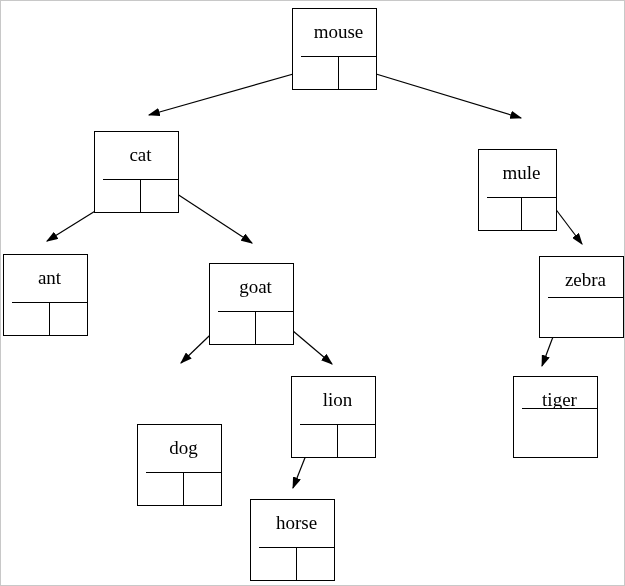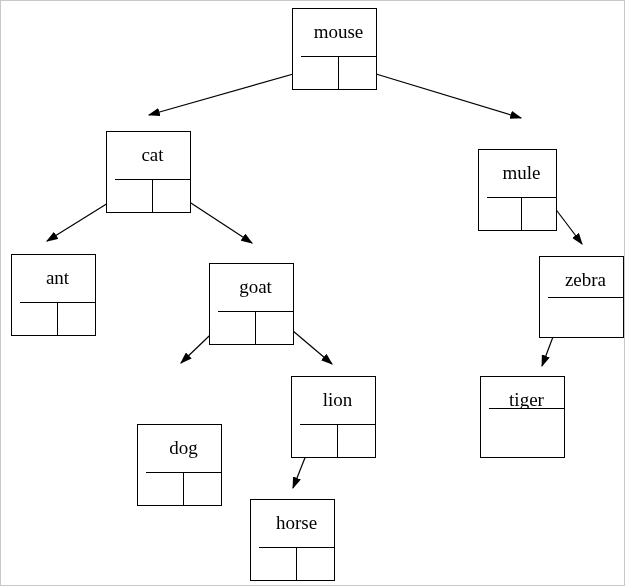--- a/index.html
+++ b/index.html
@@ -87,35 +87,35 @@
   </svg>
 
   <div id="nodes-group">
       <div class="node" style="left: 291px; top: 7px; width: 85px; height: 82px;">
         <div class="node-label">mouse</div>
         <div class="node-pointers">
           <div class="ptr-cell left"></div>
           <div class="ptr-cell right"></div>
         </div>
       </div>
-      <div class="node" style="left: 105px; top: 130px; width: 85px; height: 82px;">
+      <div class="node" style="left: 93px; top: 130px; width: 85px; height: 82px;">
         <div class="node-label">cat</div>
         <div class="node-pointers">
           <div class="ptr-cell left"></div>
           <div class="ptr-cell right"></div>
         </div>
       </div>
       <div class="node" style="left: 477px; top: 148px; width: 79px; height: 82px;">
         <div class="node-label">mule</div>
         <div class="node-pointers">
           <div class="ptr-cell left"></div>
           <div class="ptr-cell right"></div>
         </div>
       </div>
-      <div class="node" style="left: 10px; top: 253px; width: 85px; height: 82px;">
+      <div class="node" style="left: 2px; top: 253px; width: 85px; height: 82px;">
         <div class="node-label">ant</div>
         <div class="node-pointers">
           <div class="ptr-cell left"></div>
           <div class="ptr-cell right"></div>
         </div>
       </div>
       <div class="node" style="left: 208px; top: 262px; width: 85px; height: 82px;">
         <div class="node-label">goat</div>
         <div class="node-pointers">
           <div class="ptr-cell left"></div>
@@ -136,21 +136,21 @@
           <div class="ptr-cell right"></div>
         </div>
       </div>
       <div class="node" style="left: 290px; top: 375px; width: 85px; height: 82px; font-family: Liberation Serif, serif;">
         <div class="node-label">lion</div>
         <div class="node-pointers">
           <div class="ptr-cell left"></div>
           <div class="ptr-cell right"></div>
         </div>
       </div>
-      <div class="node" style="left: 479px; top: 375px; width: 85px; height: 82px; gap: 48px;">
+      <div class="node" style="left: 512px; top: 375px; width: 85px; height: 82px; gap: 48px;">
         <div class="node-label">tiger</div>
         <div class="node-pointers">
           <div class="ptr-cell left"></div>
           <div class="ptr-cell right"></div>
         </div>
       </div>
       <div class="node" style="left: 249px; top: 498px; width: 85px; height: 82px; justify-content: center;">
         <div class="node-label">horse</div>
         <div class="node-pointers">
           <div class="ptr-cell left"></div>

